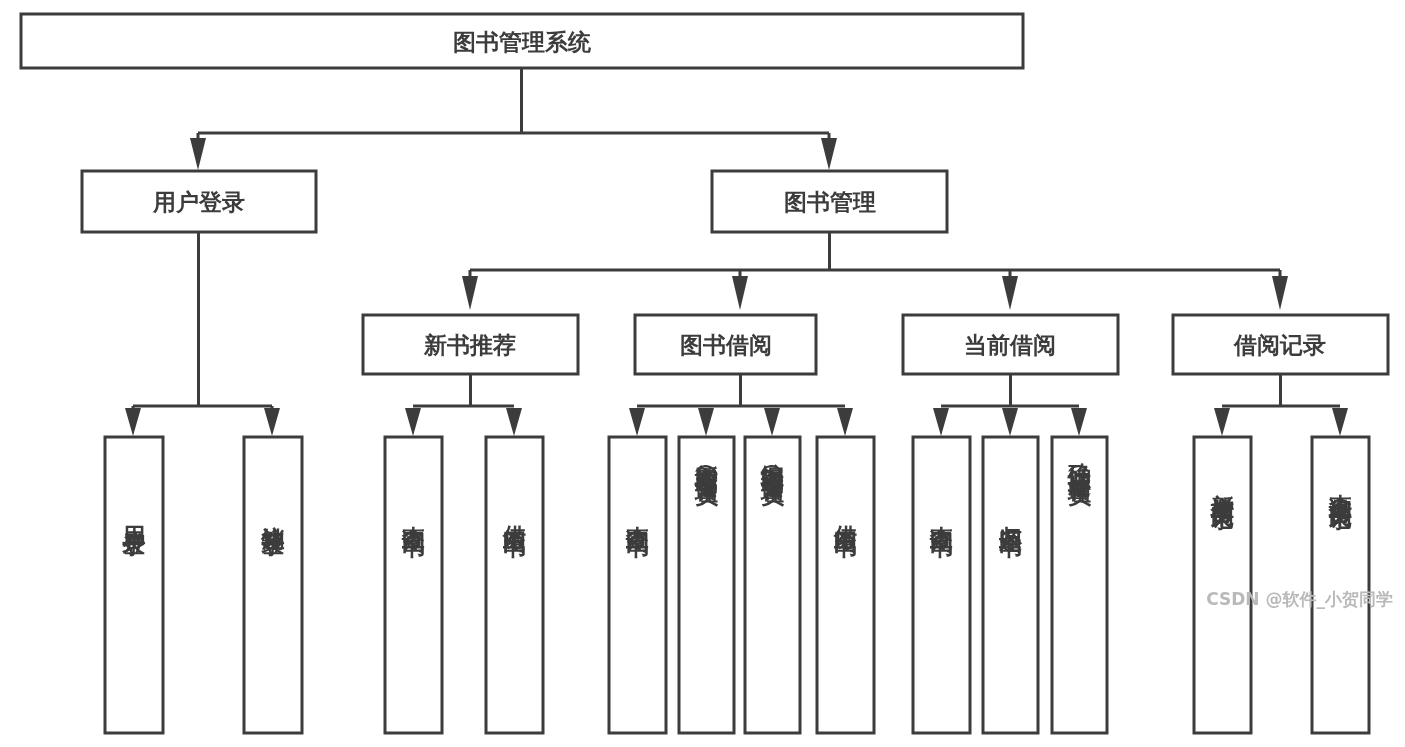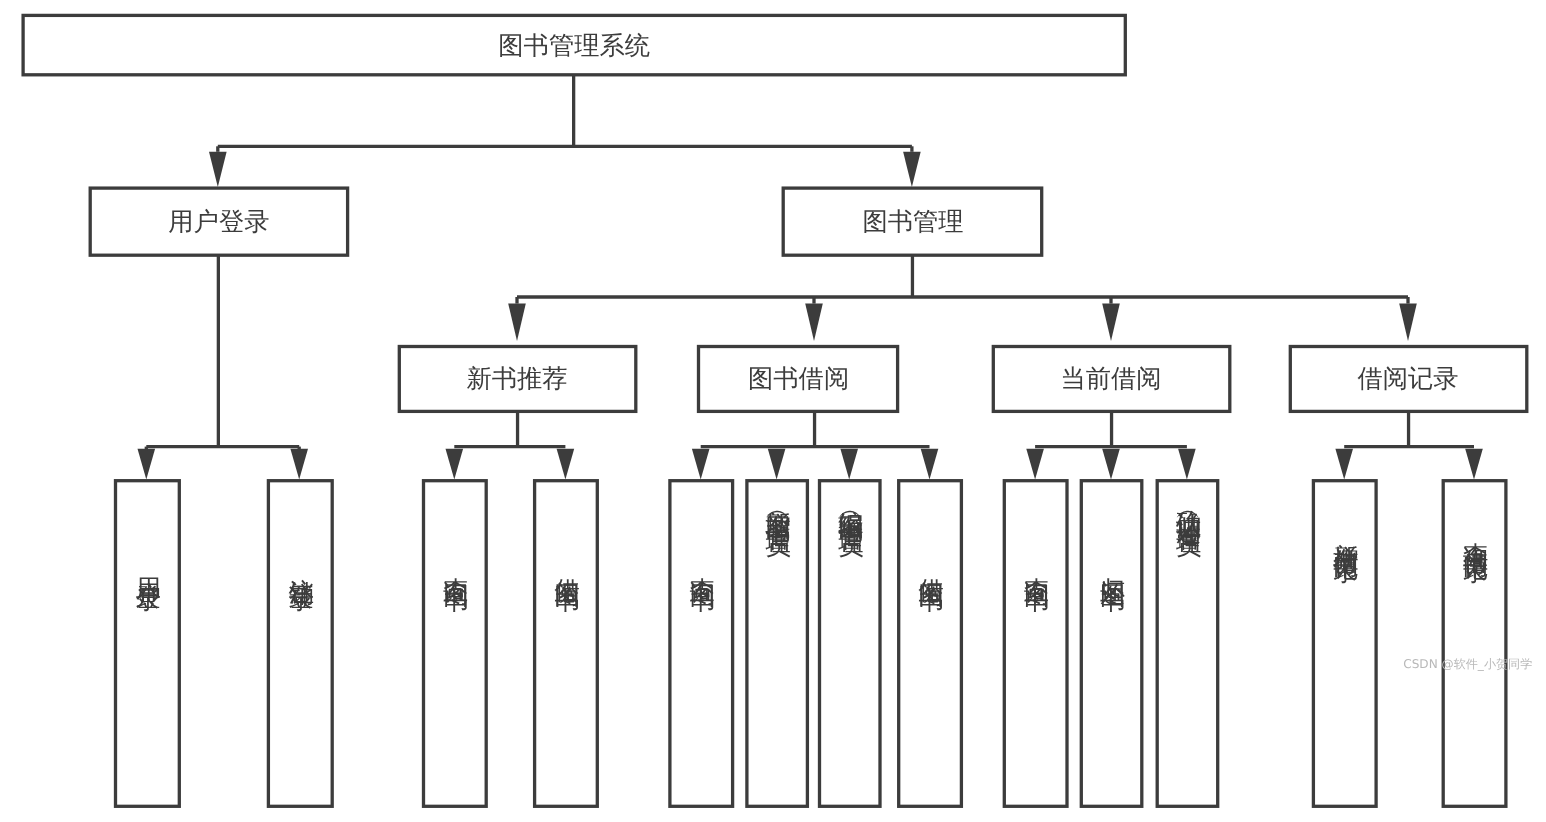--- a/index.html
+++ b/index.html
@@ -13,20 +13,21 @@
     position: relative;
     overflow: hidden;
     font-family: "DejaVu Sans", "Liberation Sans", sans-serif;
   }
   #diagram-root {
     position: absolute;
     top: 0;
     left: 0;
     width: 1405px;
     height: 617px;
+    font-weight: bold;
   }
   svg.tree {
     display: block;
     width: 1405px;
     height: 747px;
   }
   .node-box {
     fill: #ffffff;
     stroke: #3c3c3c;
     stroke-width: 3;
@@ -63,21 +64,21 @@
     line-height: 1;
     letter-spacing: 3px;
     color: #3c3c3c;
     white-space: nowrap;
   }
   .watermark {
     position: absolute;
     right: 12px;
     bottom: 6px;
     font-family: "DejaVu Sans", "Liberation Sans", sans-serif;
-    font-size: 11px;
+    font-size: 17px;
     color: #b9b9b9;
     white-space: nowrap;
     pointer-events: none;
   }
 </style>
 </head>
 <body>
 
 <div id="diagram-root">
 

